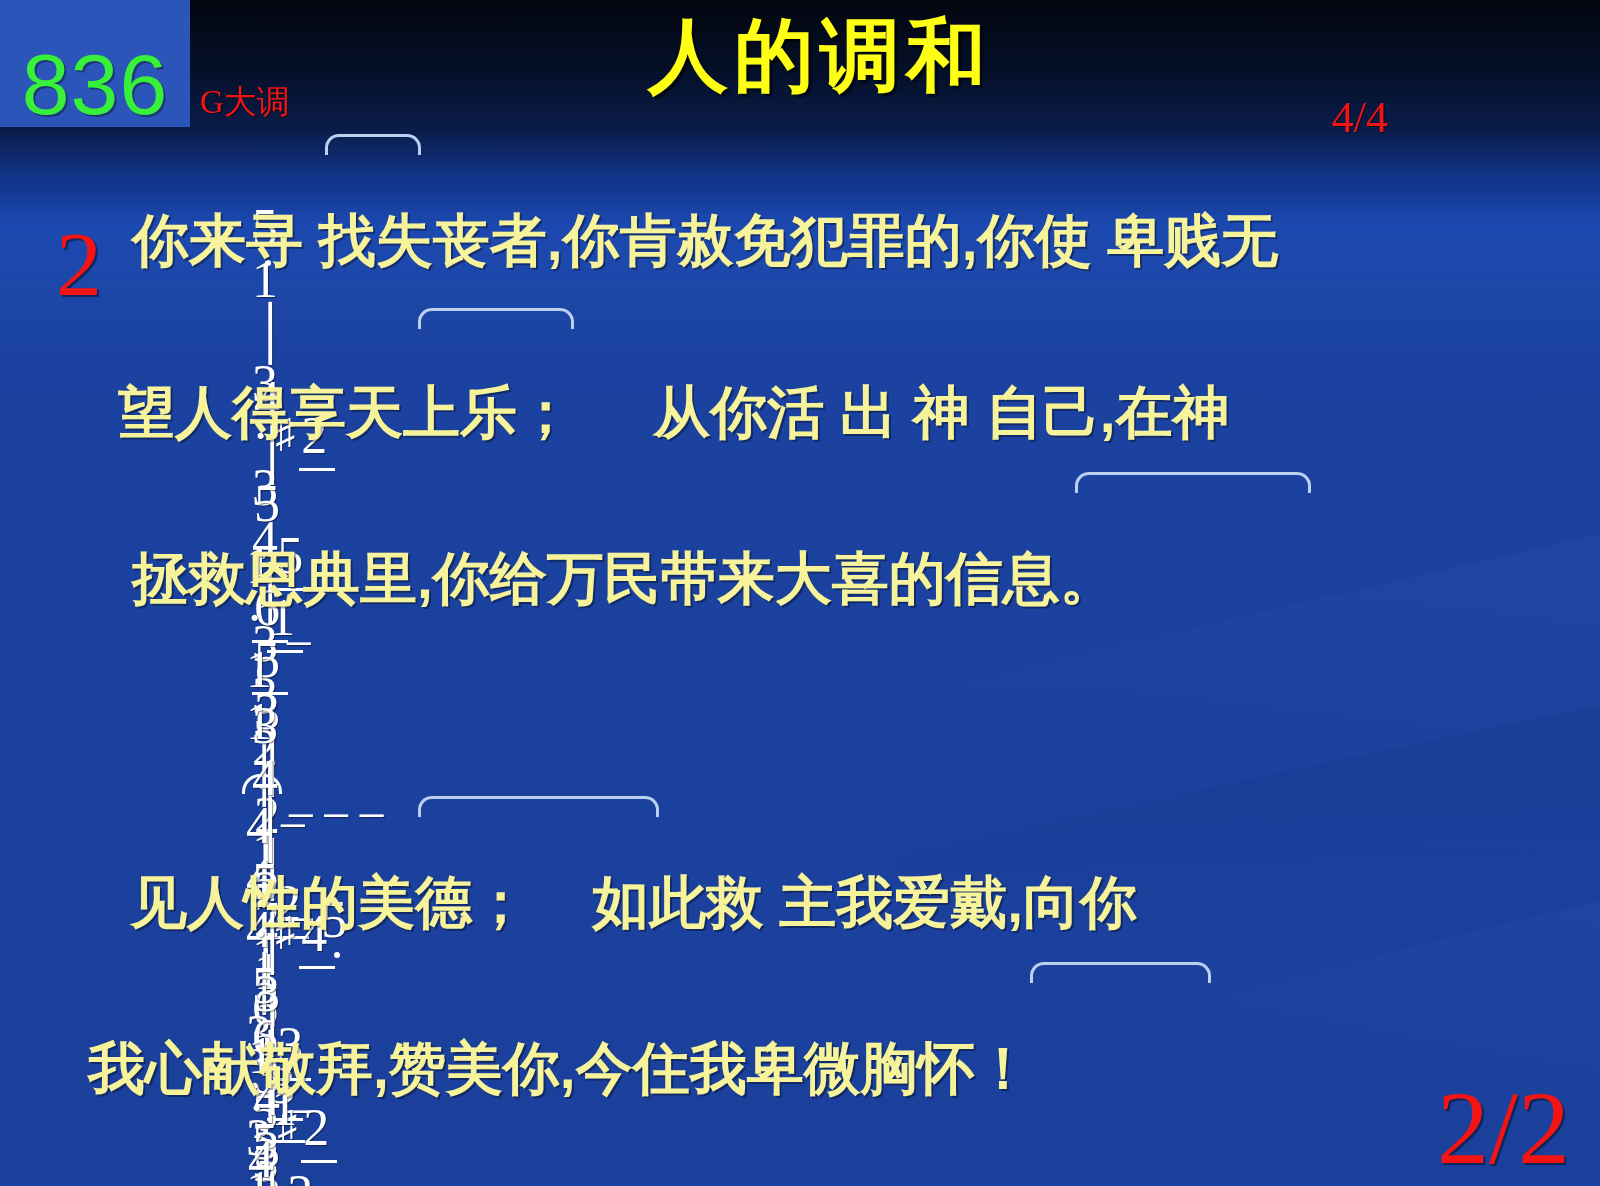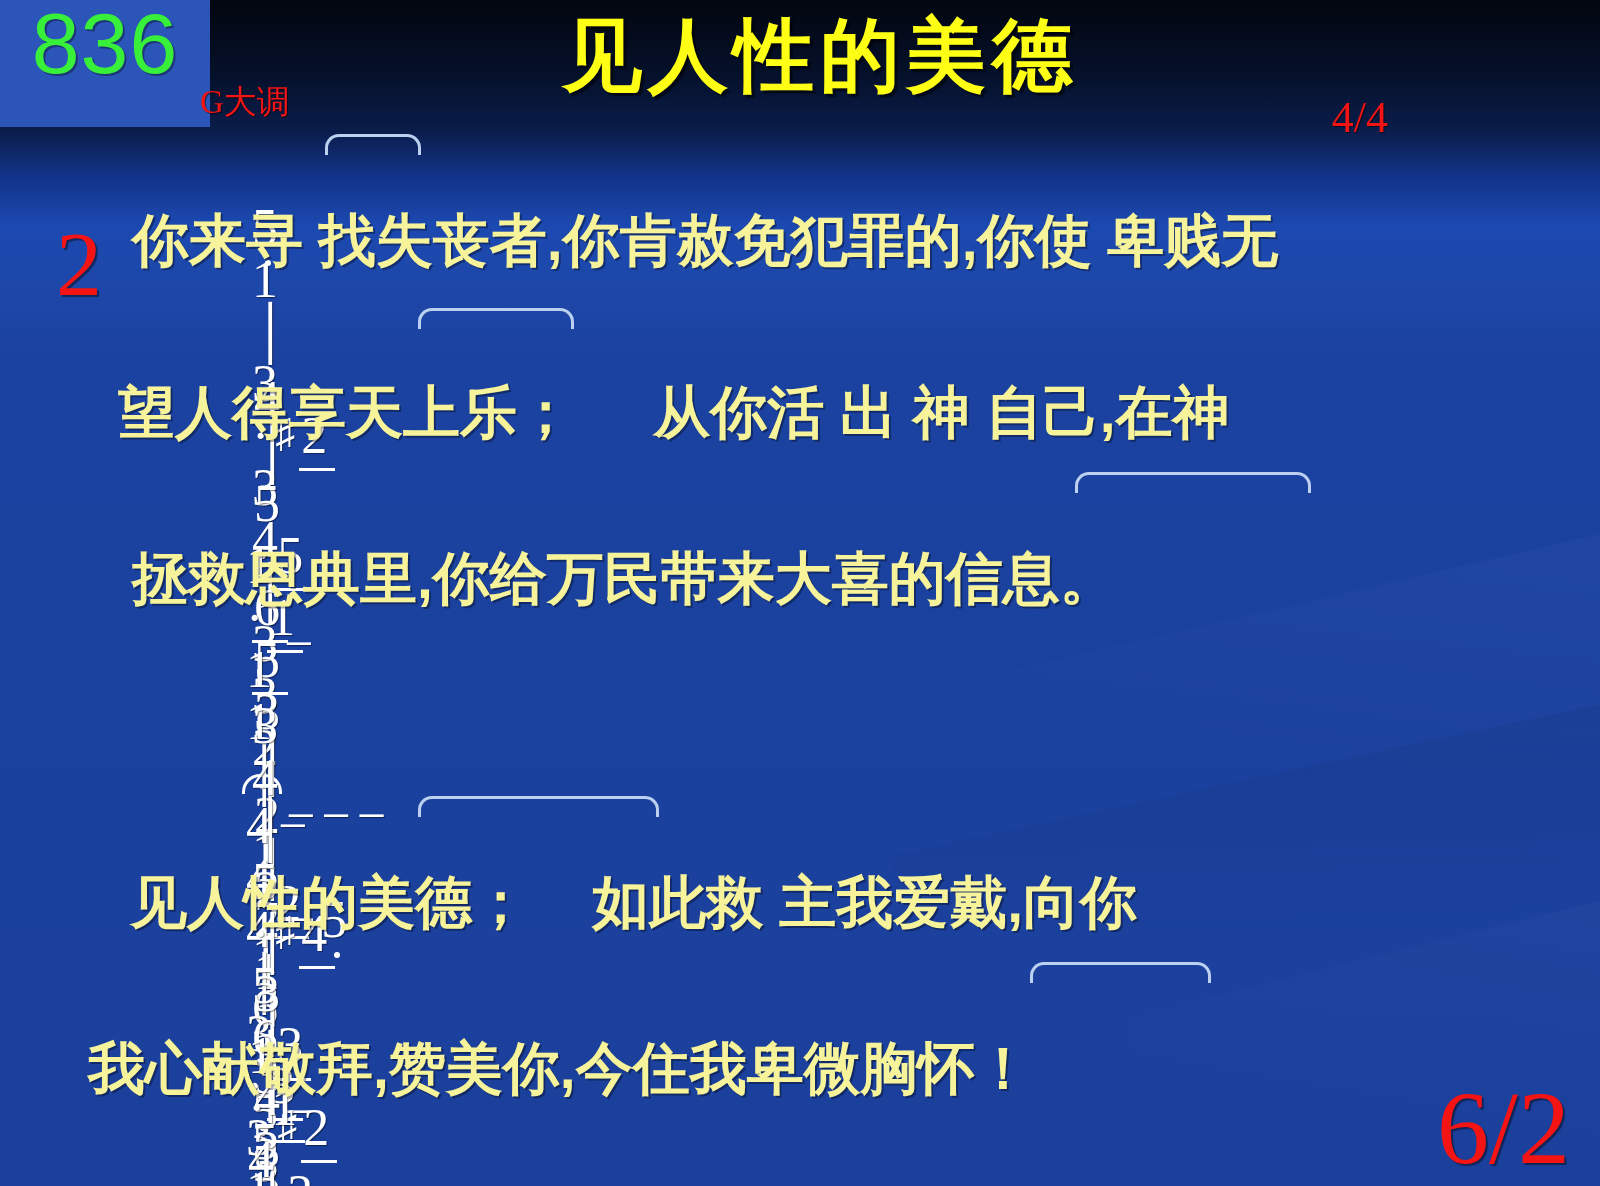--- a/index.html
+++ b/index.html
@@ -24,23 +24,23 @@
     transform:rotate(-13deg);}
   .sheen2{left:900px;top:760px;width:900px;height:200px;
     background:linear-gradient(190deg,rgba(0,0,0,.22),rgba(0,0,0,0) 70%);
     transform:rotate(-12deg);}
   .sheen3{left:1150px;top:930px;width:700px;height:300px;
     background:linear-gradient(205deg,rgba(255,255,255,.09),rgba(255,255,255,0) 65%);
     transform:rotate(-14deg);}
 
   
   #hymn-number-box{
-    position:absolute;left:0;top:0;width:210px;height:127px;
+    position:absolute;left:0;top:0;width:190px;height:127px;
     background:#2b55b8;
-    display:flex;align-items:flex-start;justify-content:center;
+    display:flex;align-items:flex-end;justify-content:center;
   }
   #hymn-number{
     color:#38f03a;
     font-family:"Liberation Sans",sans-serif;
     font-size:86px;line-height:1;
     letter-spacing:1px;
     text-shadow:2px 2px 0 rgba(0,0,0,.35);
   }
   #key-label{
     position:absolute;left:200px;top:86px;
@@ -143,25 +143,25 @@
 <div id="slide">
 
   <div class="sheen sheen1"></div>
   <div class="sheen sheen2"></div>
   <div class="sheen sheen3"></div>
 
   <div id="hymn-number-box">
     <span id="hymn-number">836</span>
   </div>
   <div id="key-label">G大调</div>
-  <div id="song-title">见人性的美德</div>
+  <div id="song-title">人的调和</div>
   <div id="time-signature">4/4</div>
 
   <div id="verse-number">2</div>
-  <div id="page-indicator">6/2</div>
+  <div id="page-indicator">2/2</div>
 
   <div class="system" style="top:150px;">
     <div class="notation" style="padding-left:138px;letter-spacing:6px;">
       <span class="low">5</span><span> </span>
       <span>1</span>
       <span>│</span>
       <span>3</span>
       <span>·</span><span class="sharp">♯</span><span class="half">2</span><span>  </span>
       <span>3</span><span>   </span>
       <span>4</span>

